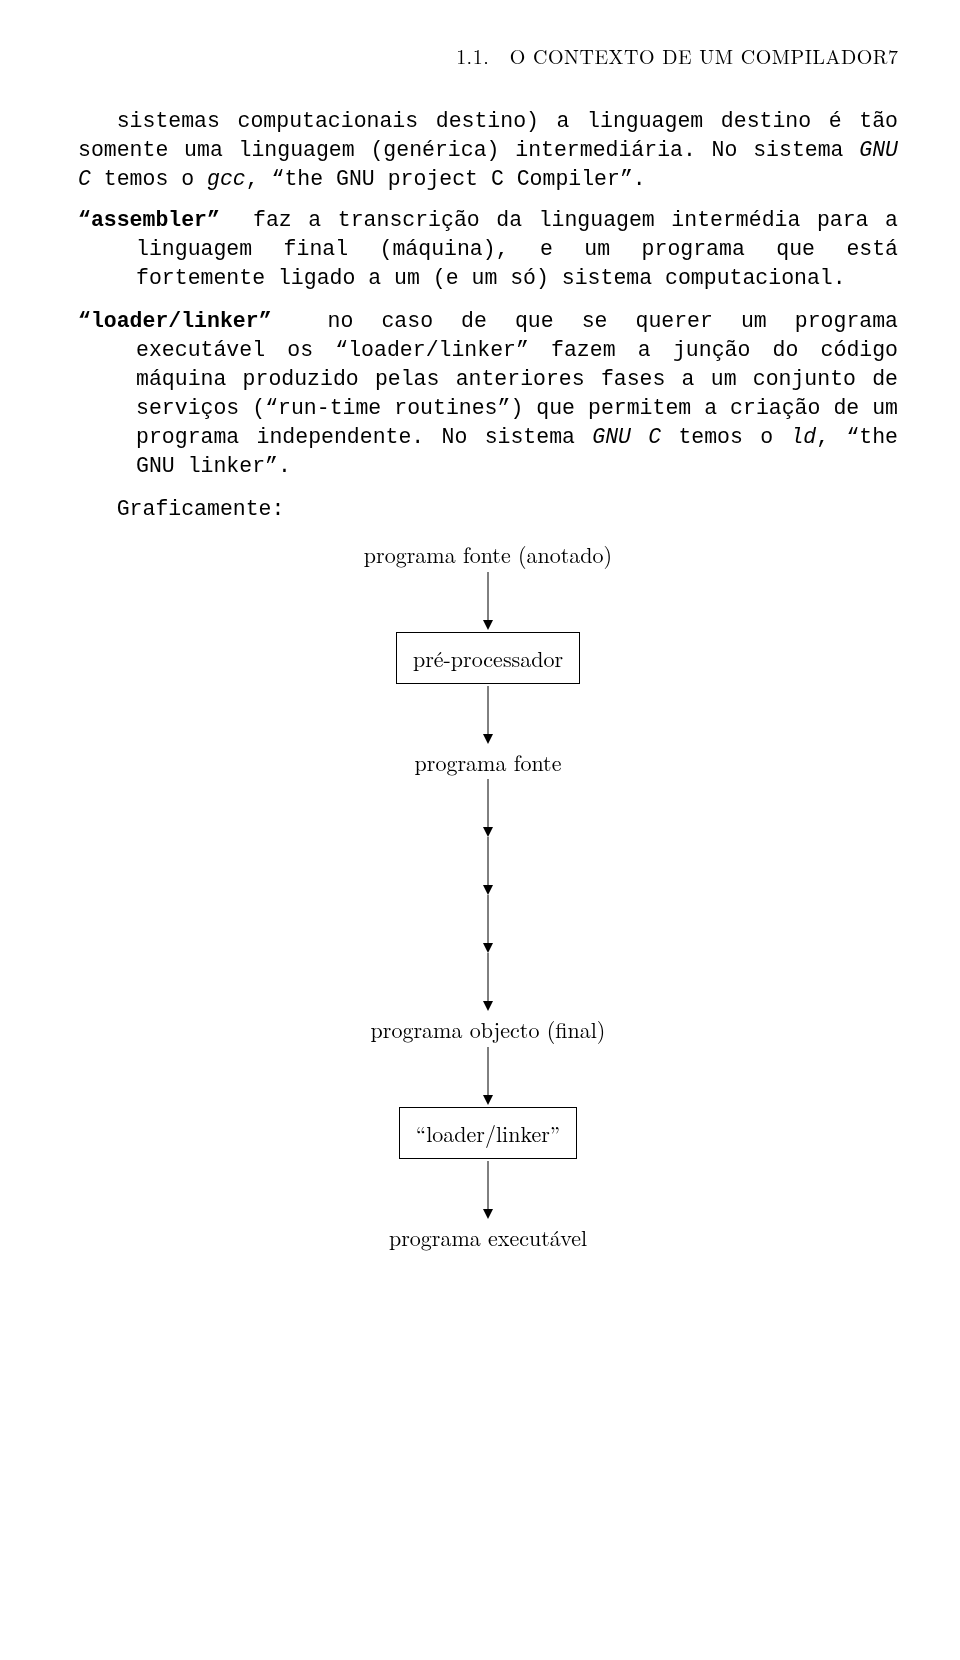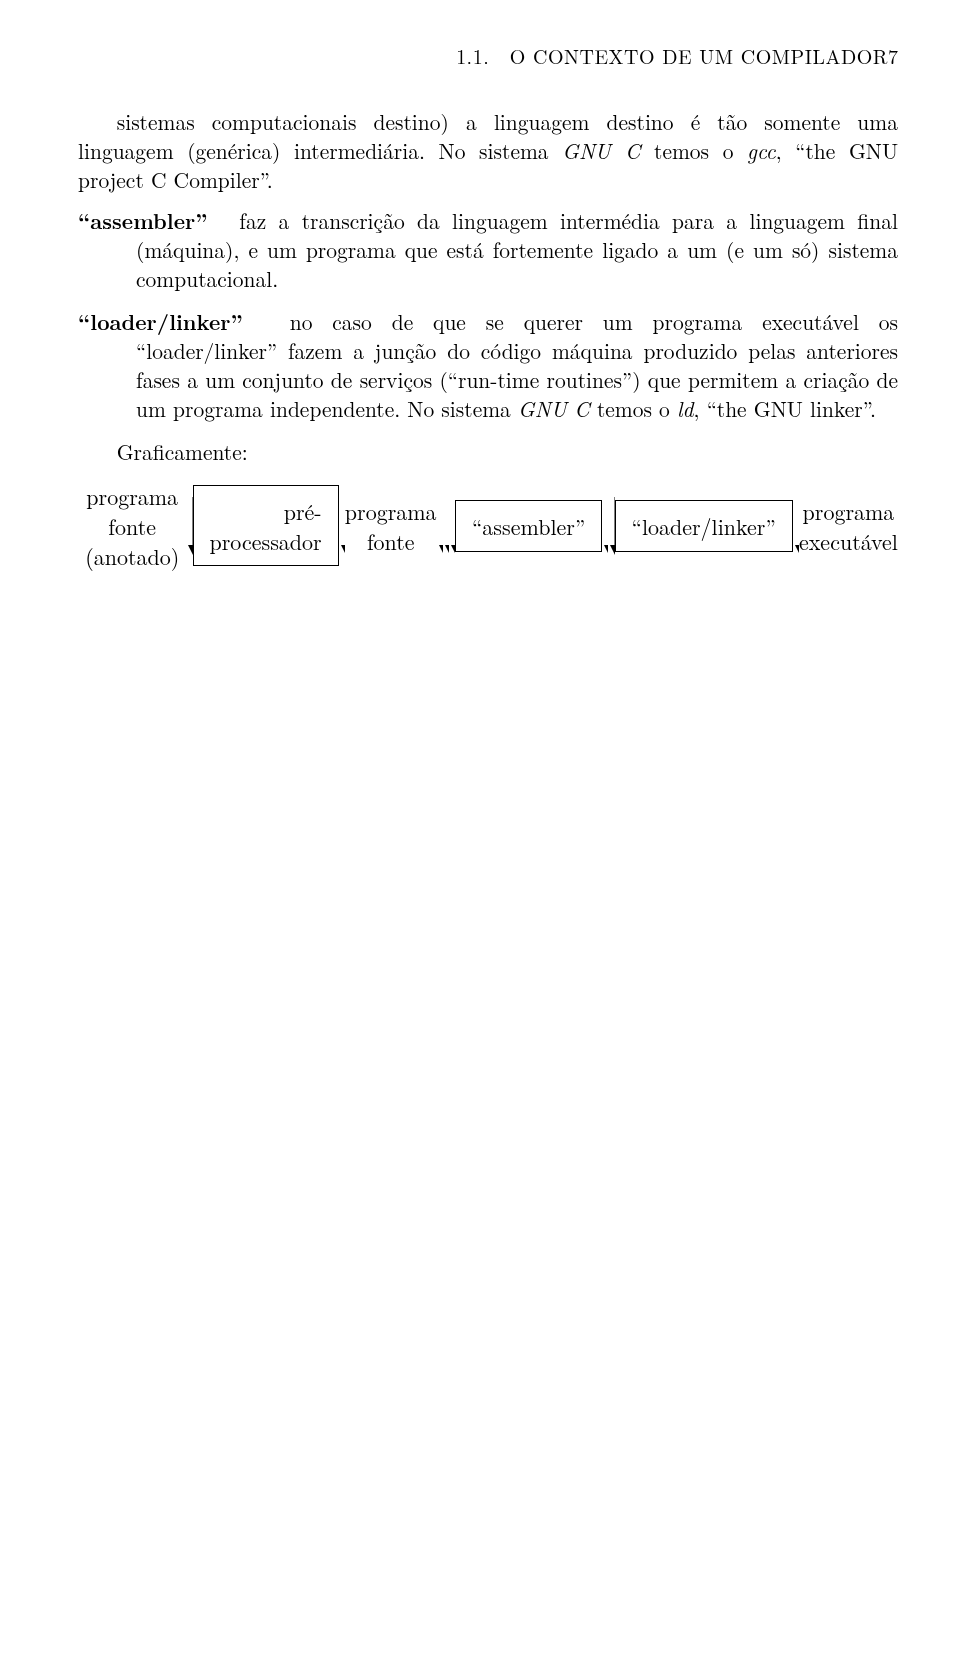--- a/index.html
+++ b/index.html
@@ -16,35 +16,35 @@
     line-height:1.35;
   }
   .top-row{
     display:flex;
     justify-content:flex-end;
     font-size:20px;
     margin-bottom:38px;
   }
   .running-head{letter-spacing:0.5px;}
   .page-num{font-size:20px;}
-  p{margin:0 0 12px 0;text-align:justify;}
+  p{margin:0 0 12px 0;text-align:justify;font-family:Liberation Mono, monospace;}
   .first-para{text-indent:1.8em;}
   .hang{
     padding-left:2.7em;
     text-indent:-2.7em;
     margin-bottom:14px;
   }
   .hang .lead{font-weight:bold;margin-top:32px;}
   .hang .lead::before,
   .hang .lead::after{content:"\201C";}
   .hang .lead::after{content:"\201D";}
   .ital{font-style:italic;}
   .flow-wrap{
     display:flex;
-    flex-direction:row;
+    flex-direction:column;
     align-items:center;
     margin-top:8px;
   }
   .flow-label{
     font-size:22px;
     text-align:center;
     margin:3px 0;
   }
   .flow-box{
     border:1.3px solid #000;
@@ -94,25 +94,25 @@
       <polygon points="7,58 2,48 12,48" fill="#000"></polygon>
     </svg>
   <svg class="arrow" width="14" height="58">
       <line x1="7" y1="0" x2="7" y2="50" stroke="#000" stroke-width="1"></line>
       <polygon points="7,58 2,48 12,48" fill="#000"></polygon>
     </svg>
   <svg class="arrow" width="14" height="58">
       <line x1="7" y1="0" x2="7" y2="50" stroke="#000" stroke-width="1"></line>
       <polygon points="7,58 2,48 12,48" fill="#000"></polygon>
     </svg>
-  <div class="flow-box">“assembler”</div>
   <svg class="arrow" width="14" height="58">
       <line x1="7" y1="0" x2="7" y2="50" stroke="#000" stroke-width="1"></line>
       <polygon points="7,58 2,48 12,48" fill="#000"></polygon>
     </svg>
+  <div class="flow-label">programa objecto (final)</div>
   <svg class="arrow" width="14" height="58">
       <line x1="7" y1="0" x2="7" y2="50" stroke="#000" stroke-width="1"></line>
       <polygon points="7,58 2,48 12,48" fill="#000"></polygon>
     </svg>
   <div class="flow-box">“loader/linker”</div>
   <svg class="arrow" width="14" height="58">
       <line x1="7" y1="0" x2="7" y2="50" stroke="#000" stroke-width="1"></line>
       <polygon points="7,58 2,48 12,48" fill="#000"></polygon>
     </svg>
   <div class="flow-label">programa executável</div>

